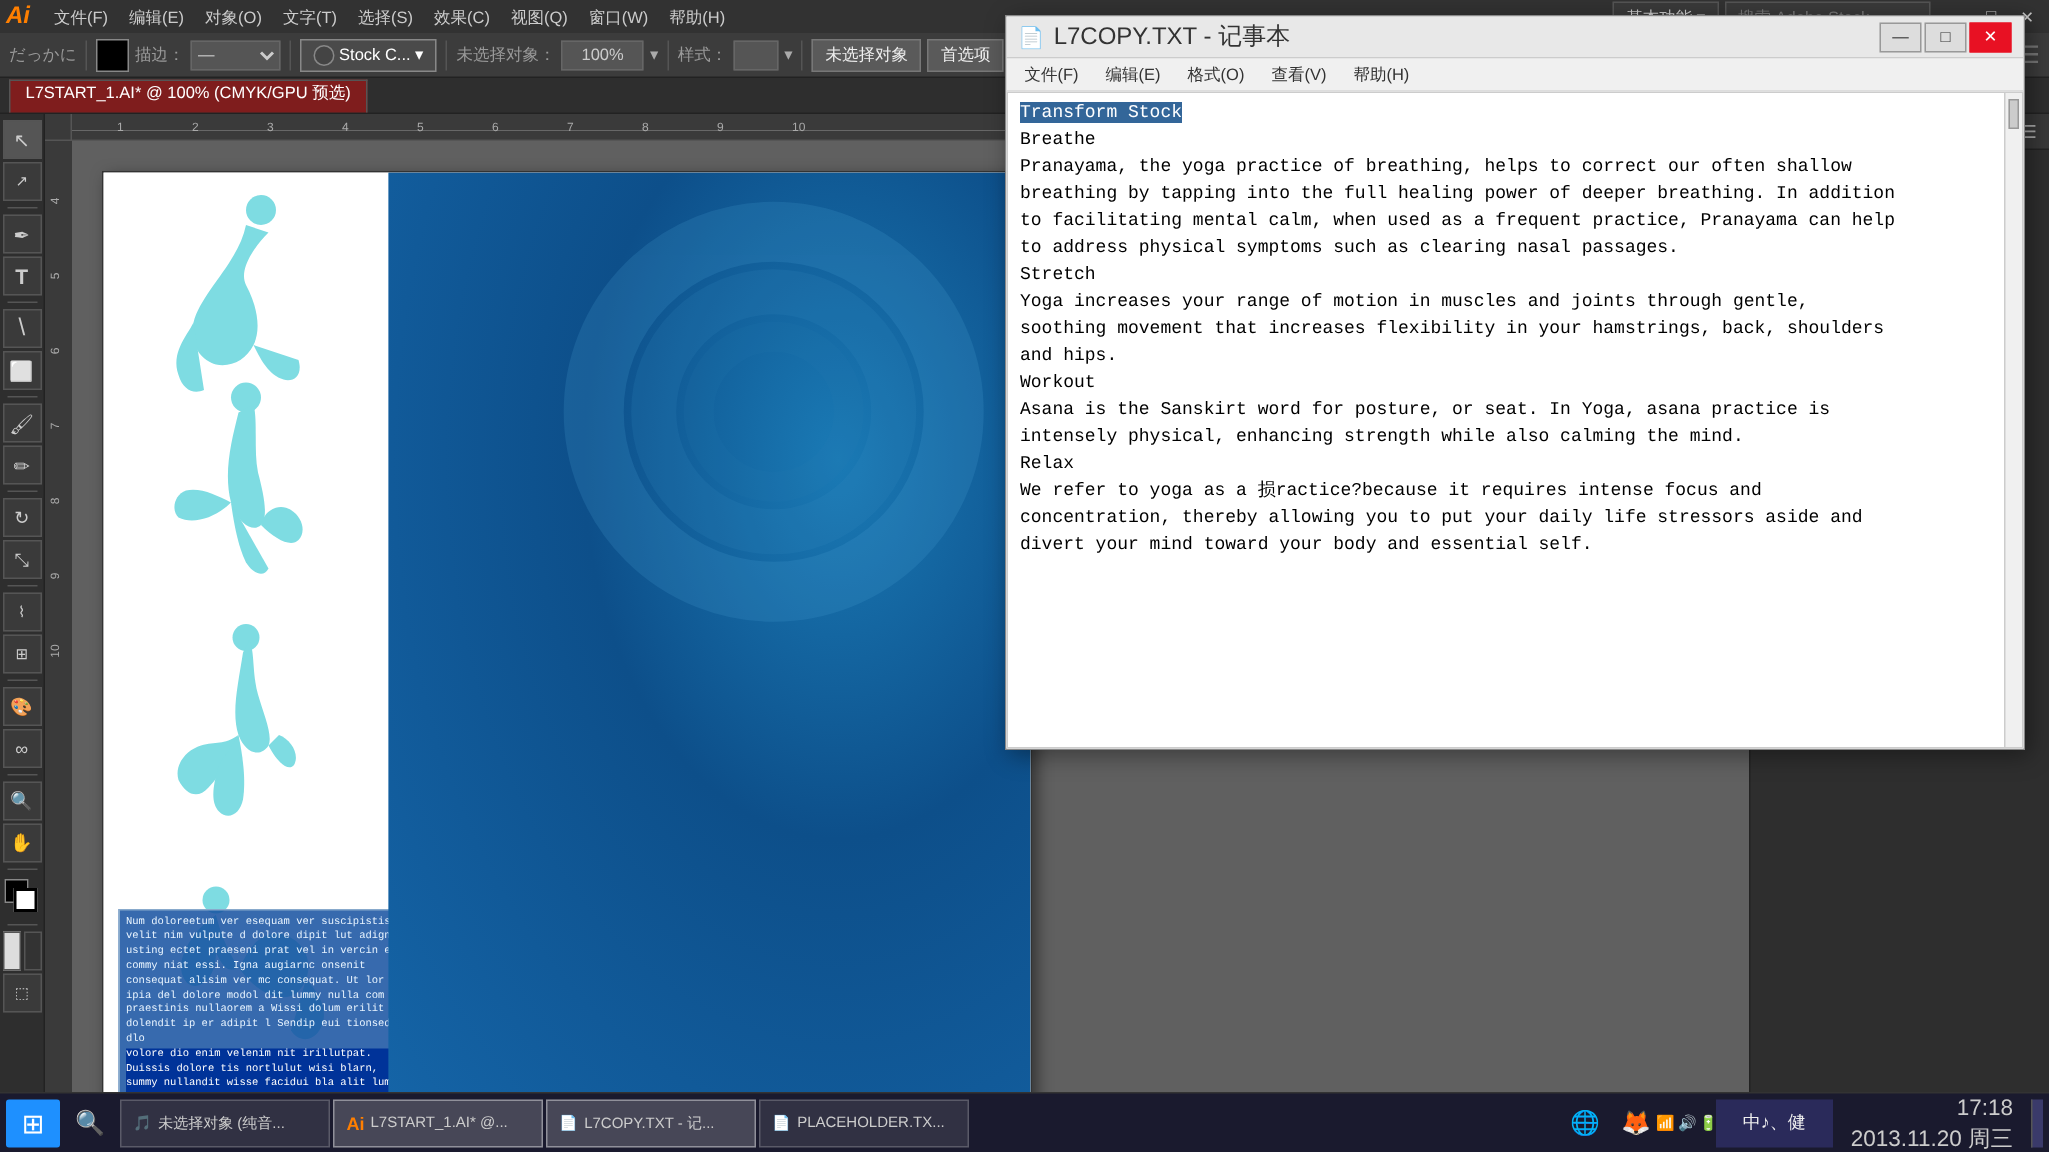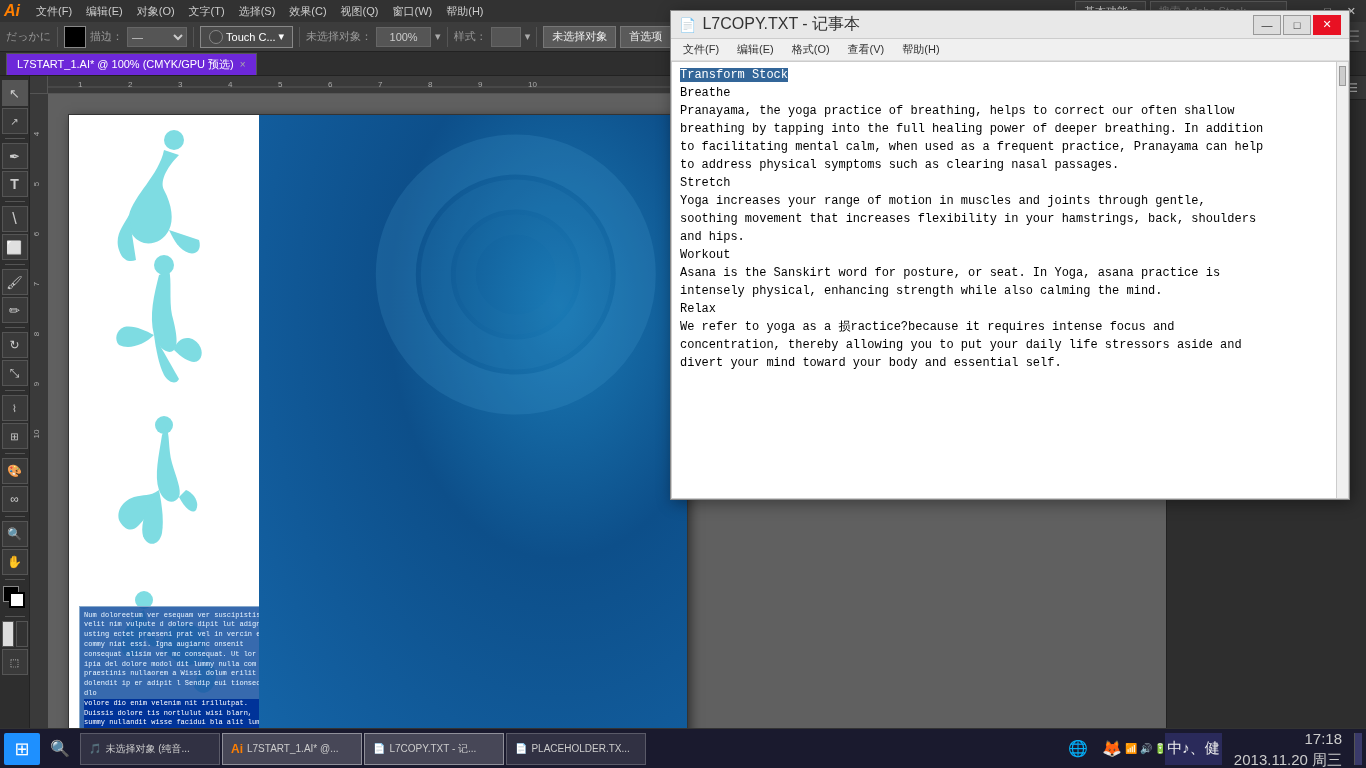--- a/index.html
+++ b/index.html
@@ -129,21 +129,21 @@
       border: 1px solid #555;
       border-bottom: none;
       color: #ccc;
       font-size: 11px;
       padding: 0 10px;
       display: flex;
       align-items: center;
       gap: 6px;
       cursor: pointer;
     }
-    .doc-tab.active { background: #6d28d9; color: #fff; }
+    .doc-tab.active { background: #7f1d1d; color: #fff; flex-direction: column; }
     .tab-close { color: #aaa; font-size: 10px; cursor: pointer; }
 
     
     .main-area {
       display: flex;
       height: calc(768px - 22px - 30px - 24px - 28px);
     }
 
     
     .left-toolbar {
@@ -470,26 +470,26 @@
       height: 32px;
       display: flex;
       align-items: center;
       justify-content: center;
       color: #ccc;
       font-size: 16px;
       cursor: pointer;
     }
     .ime-area {
       background: #2a2a5a;
-      padding: 0 2px;
+      padding: 0 18px;
       height: 32px;
       display: flex;
       align-items: center;
       color: #eee;
-      font-size: 15px;
+      font-size: 12px;
       gap: 4px;
     }
   </style>
 </head>
 <body>
 
 <div class="top-menubar">
   <span class="ai-logo">Ai</span>
   <span class="menu-item">文件(F)</span>
   <span class="menu-item">编辑(E)</span>
@@ -513,21 +513,21 @@
   <span class="toolbar-label">だっかに</span>
   <div class="sep"></div>
   <div class="color-swatch-black"></div>
   <span class="toolbar-label">描边：</span>
   <select class="stroke-selector">
     <option>—</option>
   </select>
   <div class="sep"></div>
   <div class="touch-btn">
     <div class="circle-icon"></div>
-    <span>Touch C...</span>
+    <span>Stock C...</span>
     <span style="margin-left:auto;">▾</span>
   </div>
   <div class="sep"></div>
   <span class="toolbar-label">未选择对象：</span>
   <input class="opacity-field" type="text" value="100%" style="">
   <span class="toolbar-label" style="color:#aaa;">▾</span>
   <div class="sep"></div>
   <span class="toolbar-label">样式：</span>
   <div class="style-field" style="width:30px;height:20px;background:#555;border:1px solid #666;"></div>
   <span style="color:#aaa;font-size:11px;">▾</span>

